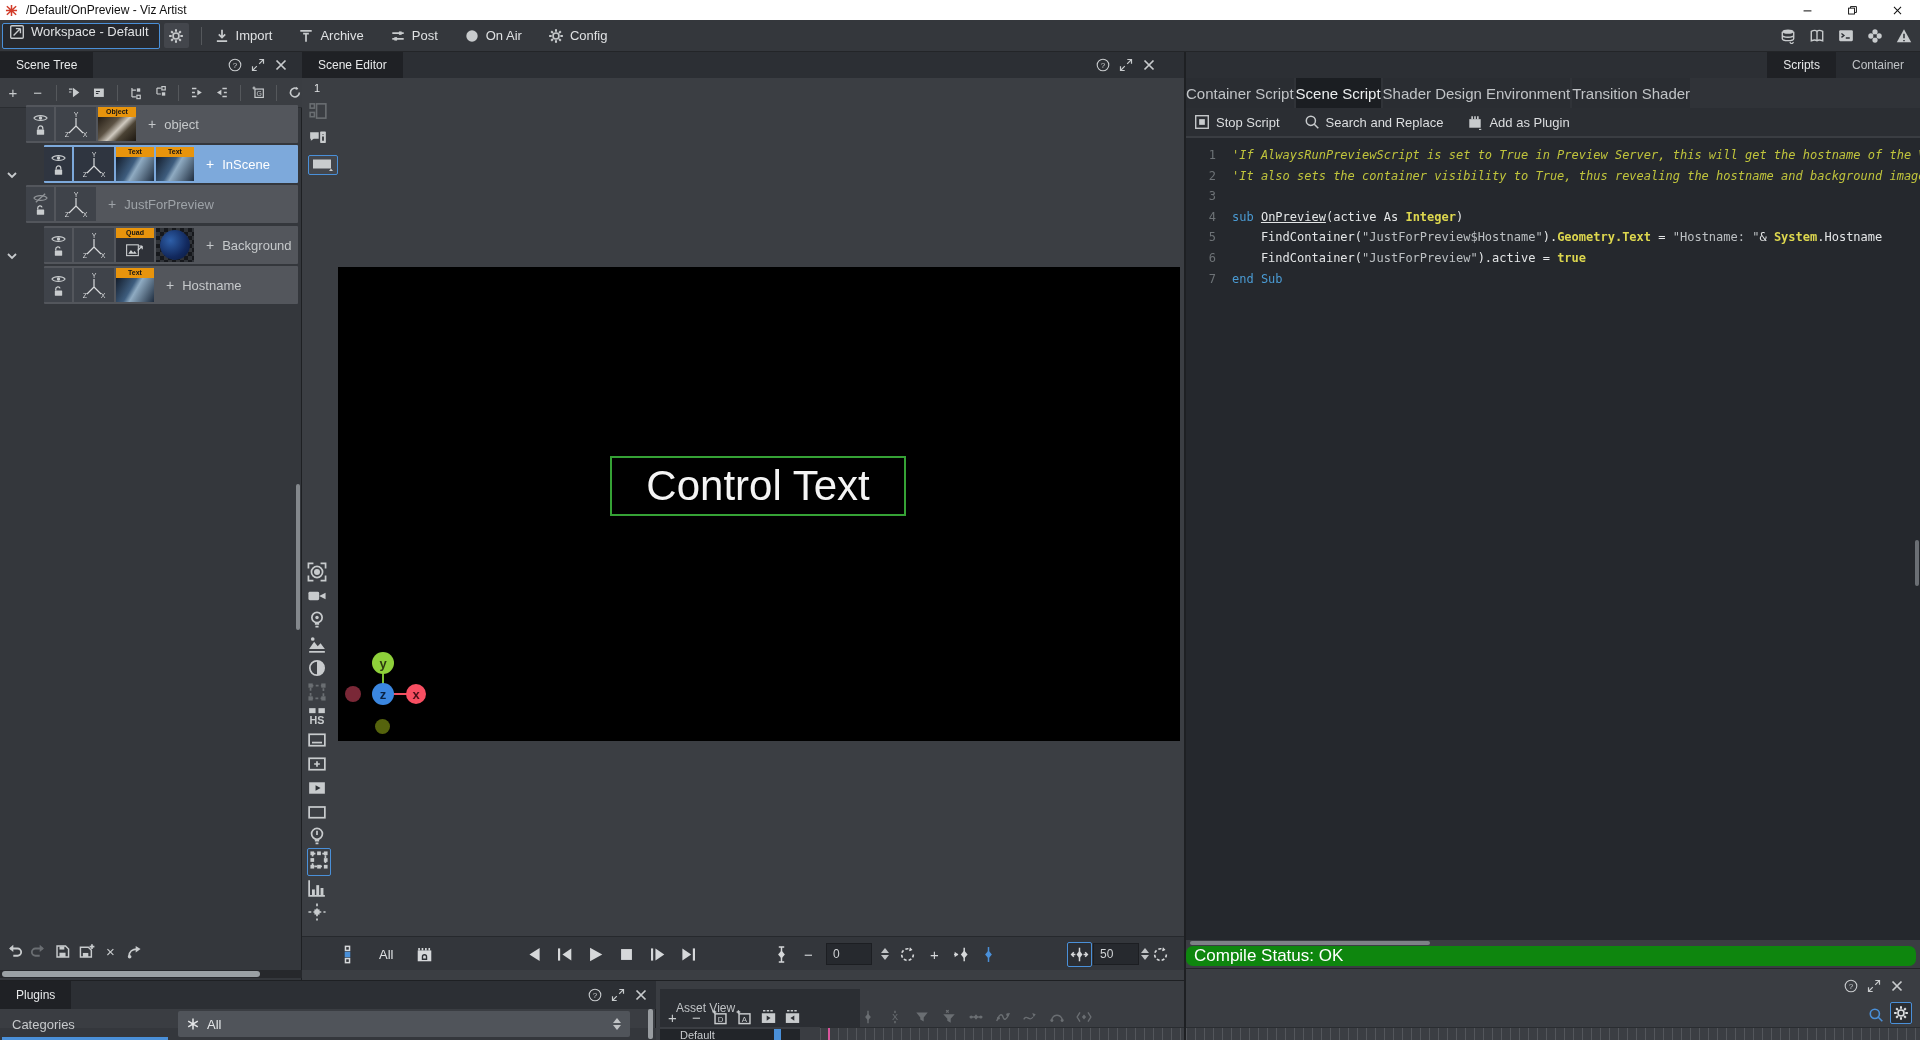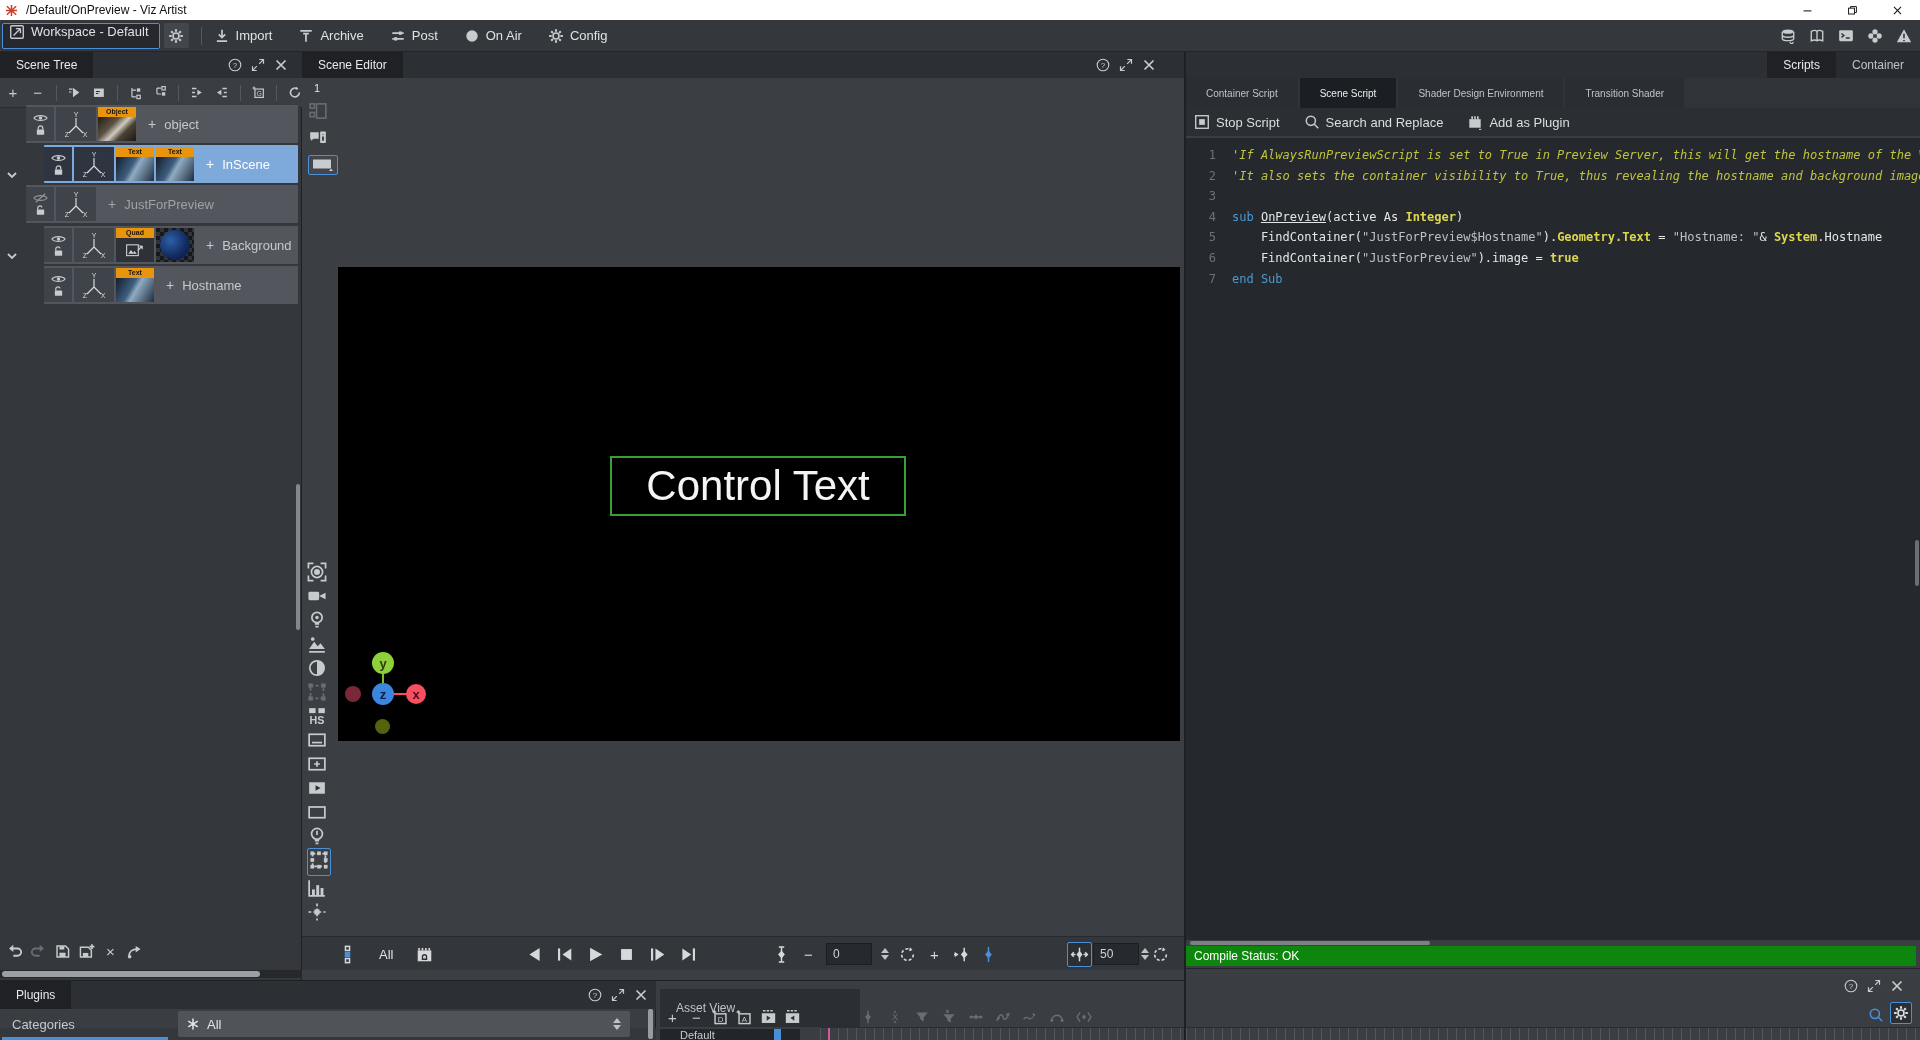--- a/index.html
+++ b/index.html
@@ -96,34 +96,34 @@
   .stage{position:absolute;left:656px;top:980px;width:528px;height:60px;background:#3a3d42;border-top:1px solid #1e2023;}
   .sg-tools{position:absolute;left:8px;top:28px;display:flex;gap:7px;align-items:center;}
   .sg-tools .icon{width:17px;height:17px;}
   .kf-tools{position:absolute;left:204px;top:28px;display:flex;gap:11px;align-items:center;}
   .kf-tools .icon{width:16px;height:16px;color:#5b5f64;}
   .trackrow{position:absolute;left:4px;top:48px;width:140px;height:12px;background:#222529;color:#c8cbce;font-size:11px;line-height:13px;overflow:hidden;}
   .ruler{position:absolute;height:14px;top:46px;background:#3b3e43;background-image:repeating-linear-gradient(90deg,#53565b 0,#53565b 1px,transparent 1px,transparent 9px);border-top:1px solid #2a2d31;}
   
   .rpanel{position:absolute;left:1186px;top:52px;width:734px;height:988px;background:#3a3d42;}
   .subtabs{position:absolute;left:0;top:26px;width:734px;height:30px;background:#303338;display:flex;gap:2px;}
-  .subtab{display:flex;align-items:center;padding:0 20px;font-size:10px;color:#c0c3c6;background:#2a2d32;}
+  .subtab{display:flex;align-items:center;padding:0 0;font-size:15px;color:#c0c3c6;background:#2a2d32;}
   .subtab.active{background:#1b1e22;color:#eceeef;}
   .sc-toolbar{position:absolute;left:0;top:56px;width:734px;height:28px;background:#2b2e33;display:flex;align-items:center;padding-left:8px;gap:24px;color:#dcdee0;font-size:13px;}
   .sc-toolbar .titem{display:flex;align-items:center;gap:6px;}
   .code{position:absolute;left:0;top:86px;width:734px;height:802px;background:#25282d;overflow:hidden;font-family:"DejaVu Sans Mono",monospace;font-size:12px;line-height:20.6px;padding-top:7px;}
   .cl{white-space:pre;display:flex;}
   .ln{width:30px;text-align:right;color:#6d7276;flex:0 0 30px;margin-right:16px;user-select:none;}
   .tok.cmt{color:var(--cmt);font-style:italic;}
   .tok.kw{color:var(--kw);}
   .tok.yel{color:var(--yel);font-weight:bold;}
   .tok.pln{color:#e4e6e7;}
   .tok.str{color:#bcc0c3;}
   .tok.fn{color:#e4e6e7;text-decoration:underline;}
-  .compile{position:absolute;left:0;top:894px;width:730px;height:20px;background:var(--ok);color:#fff;font-size:12px;display:flex;align-items:center;padding-left:8px;}
+  .compile{position:absolute;left:0;top:894px;width:730px;height:20px;background:var(--ok);color:#fff;font-size:17px;display:flex;align-items:center;padding-left:8px;border-radius:7px;}
   .rbottom{position:absolute;left:0;top:916px;width:734px;height:72px;background:#3a3d42;border-top:1px solid #232528;}
   
   .chev svg{width:14px;height:14px;}
   .mini{font-size:11px;color:#e2e4e6;}
 </style>
 </head>
 <body>
 
 <div class="app">
 
@@ -1049,21 +1049,21 @@
           </span>
         <span>Add as Plugin</span>
       </span>
     </div>
     <div class="code" id="code-lines">
         <div class="cl"><span class="ln">1</span><span class="tok cmt">'If AlwaysRunPreviewScript is set to True in Preview Server, this will get the hostname of the Vi</span></div>
         <div class="cl"><span class="ln">2</span><span class="tok cmt">'It also sets the container visibility to True, thus revealing the hostname and background image,</span></div>
         <div class="cl"><span class="ln">3</span></div>
         <div class="cl"><span class="ln">4</span><span class="tok kw">sub </span><span class="tok fn">OnPreview</span><span class="tok pln">(active As </span><span class="tok yel">Integer</span><span class="tok pln">)</span></div>
         <div class="cl"><span class="ln">5</span><span class="tok pln">    FindContainer(</span><span class="tok str">"JustForPreview$Hostname"</span><span class="tok pln">).</span><span class="tok yel">Geometry.Text</span><span class="tok pln"> = </span><span class="tok str">"Hostname: "</span><span class="tok pln">&amp; </span><span class="tok yel">System</span><span class="tok pln">.Hostname</span></div>
-        <div class="cl"><span class="ln">6</span><span class="tok pln">    FindContainer(</span><span class="tok str">"JustForPreview"</span><span class="tok pln">).image = </span><span class="tok yel">true</span></div>
+        <div class="cl"><span class="ln">6</span><span class="tok pln">    FindContainer(</span><span class="tok str">"JustForPreview"</span><span class="tok pln">).active = </span><span class="tok yel">true</span></div>
         <div class="cl"><span class="ln">7</span><span class="tok kw">end Sub</span></div>
       </div>
     <div class="abs" style="left:4px;top:889px;width:240px;height:4px;background:#7d8186;border-radius:2px;"></div>
     <div class="vthumb" style="left:729px;top:488px;width:4px;height:46px;background:#6b6f74;"></div>
     <div class="compile">
         <span>Compile Status: OK</span>
       </div>
 
     <div class="rbottom">
       <div class="hicons" style="left:658px;top:10px;">

